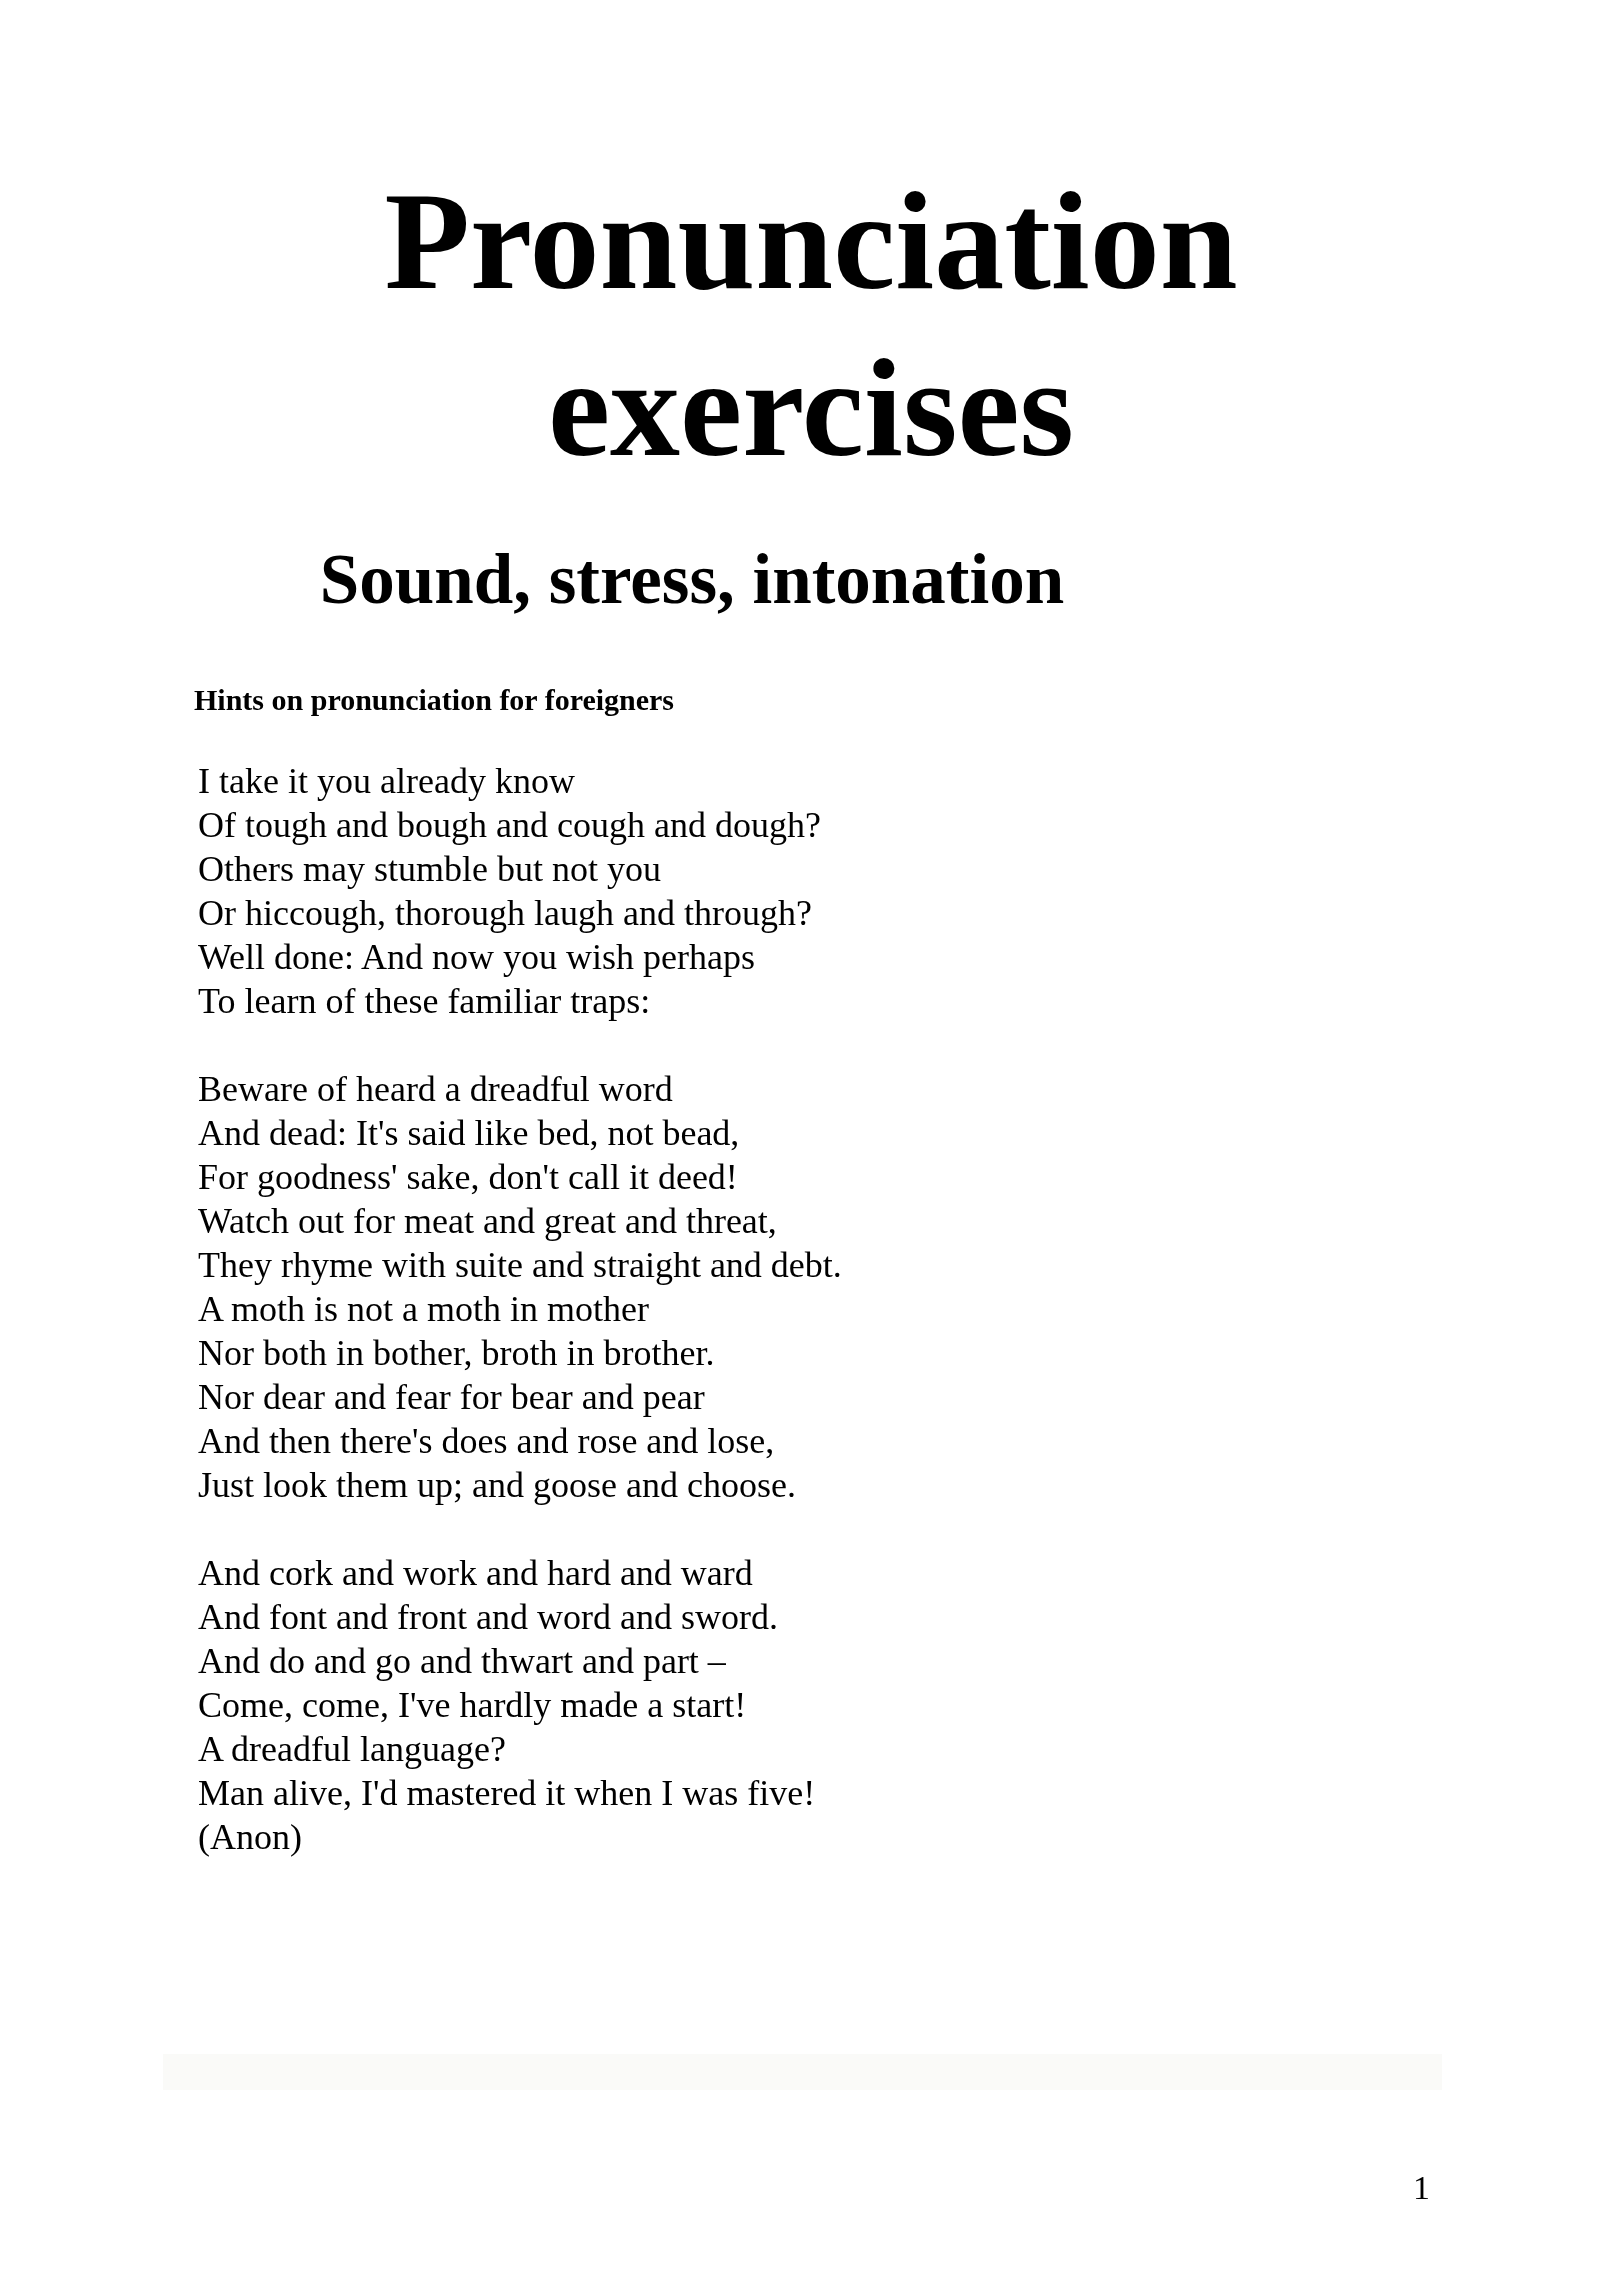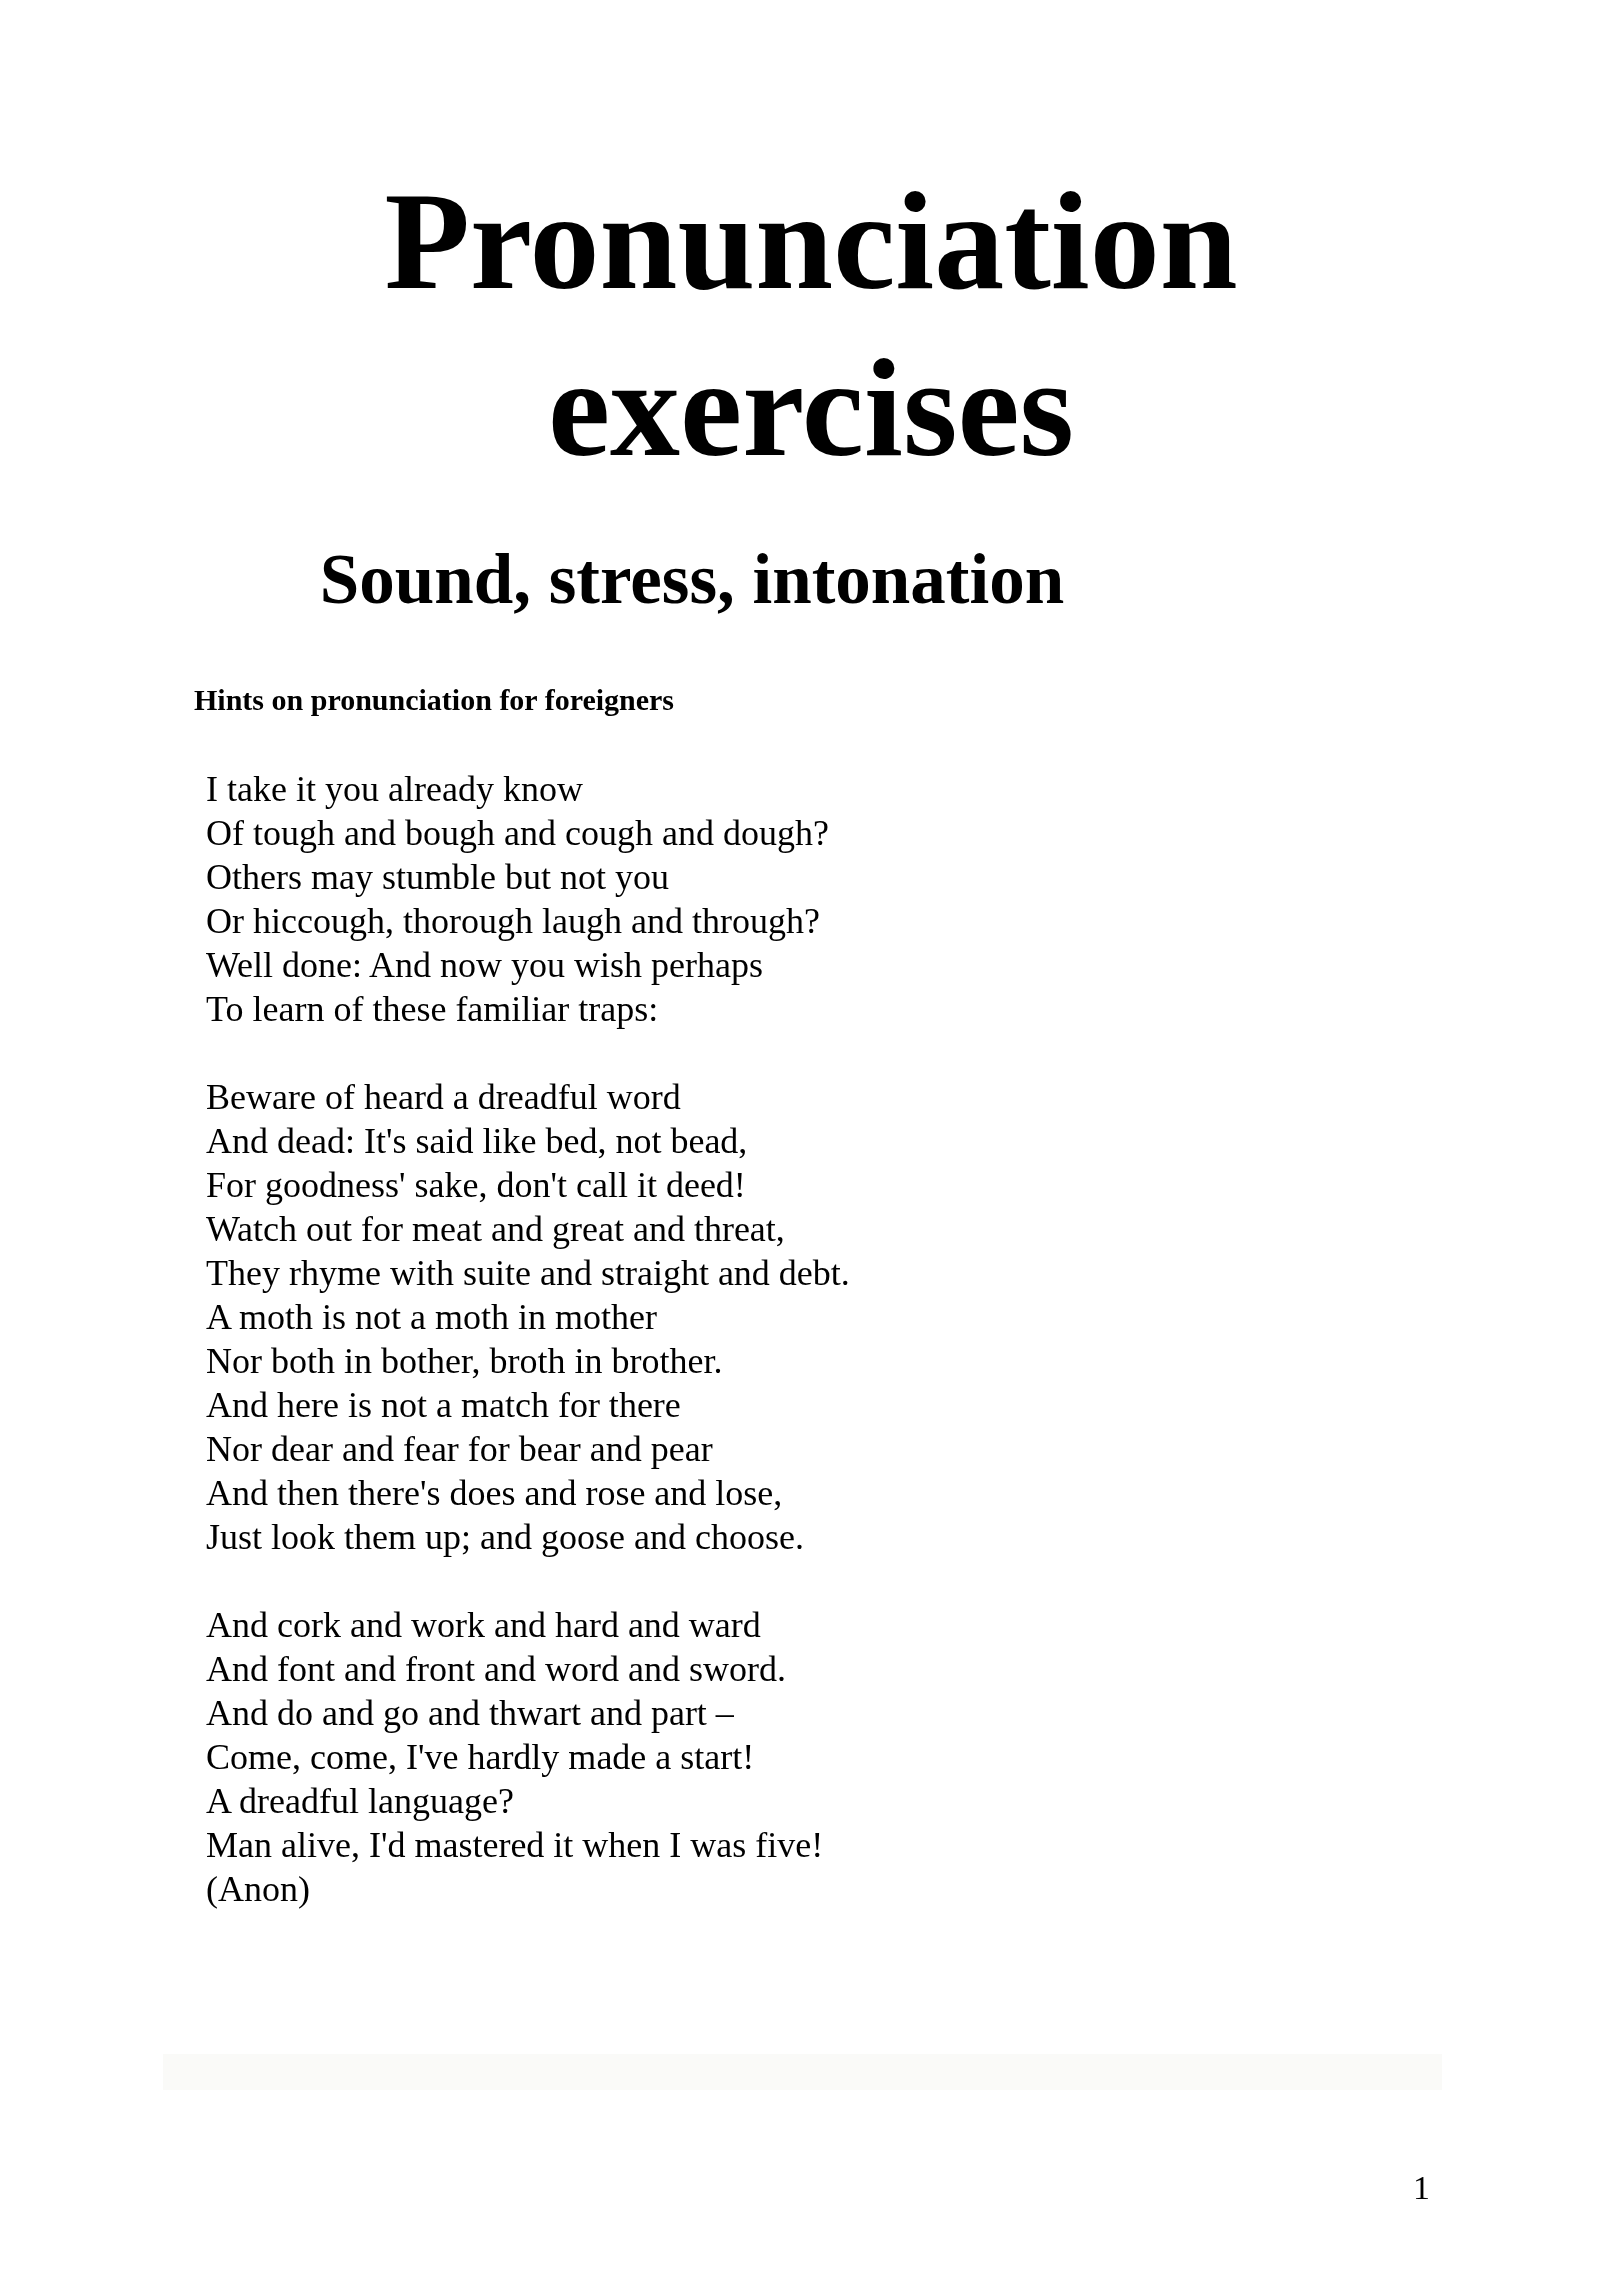--- a/index.html
+++ b/index.html
@@ -54,21 +54,21 @@
       font-weight: bold;
       font-size: 30px;
       line-height: 38px;
       margin: 0;
     }
     .poem {
       position: absolute;
       left: 194px;
       top: 755px;
       width: 1227px;
-      margin: 12px;
+      margin: 4px;
     }
     .stanza {
       margin: 0 0 44px 0;
     }
     .line {
       display: block;
       font-size: 36px;
       line-height: 44px;
       white-space: nowrap;
     }
@@ -112,21 +112,20 @@
       <span class="line">To learn of these familiar traps:</span>
     </p>
     <p class="stanza">
       <span class="line">Beware of heard a dreadful word</span>
       <span class="line">And dead: It's said like bed, not bead,</span>
       <span class="line">For goodness' sake, don't call it deed!</span>
       <span class="line">Watch out for meat and great and threat,</span>
       <span class="line">They rhyme with suite and straight and debt.</span>
       <span class="line">A moth is not a moth in mother</span>
       <span class="line">Nor both in bother, broth in brother.</span>
-      <span class="line">And here is not a match for there</span>
       <span class="line">Nor dear and fear for bear and pear</span>
       <span class="line">And then there's does and rose and lose,</span>
       <span class="line">Just look them up; and goose and choose.</span>
     </p>
     <p class="stanza">
       <span class="line">And cork and work and hard and ward</span>
       <span class="line">And font and front and word and sword.</span>
       <span class="line">And do and go and thwart and part –</span>
       <span class="line">Come, come, I've hardly made a start!</span>
       <span class="line">A dreadful language?</span>

